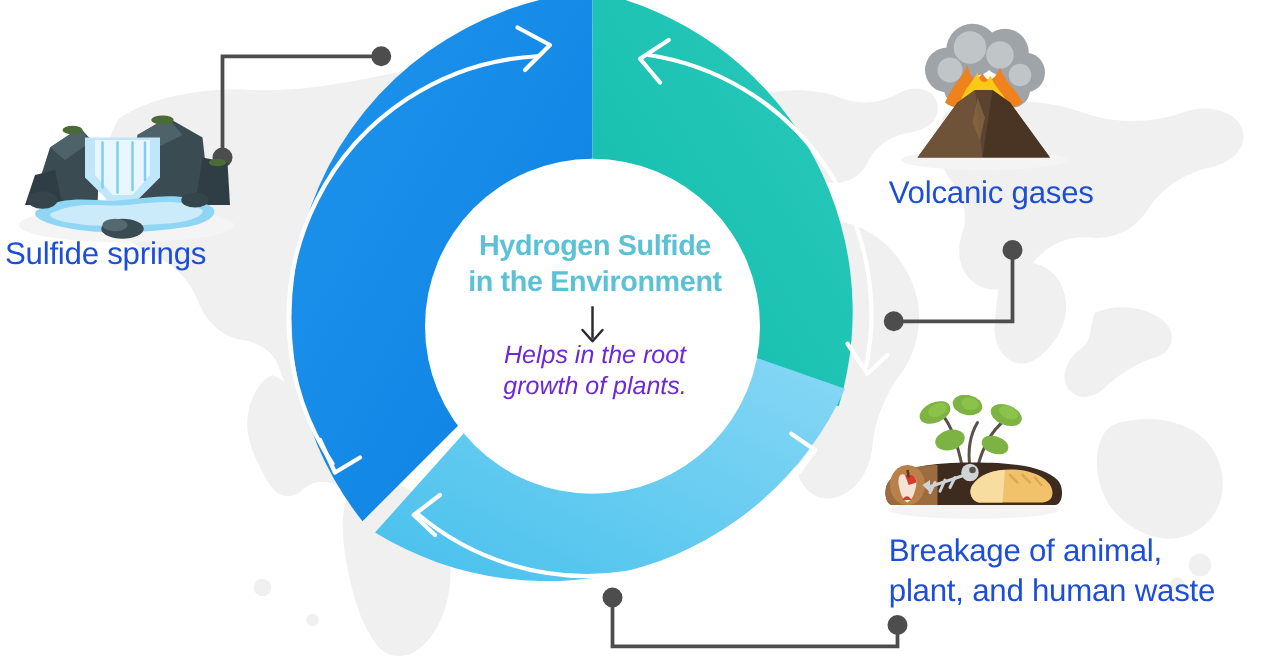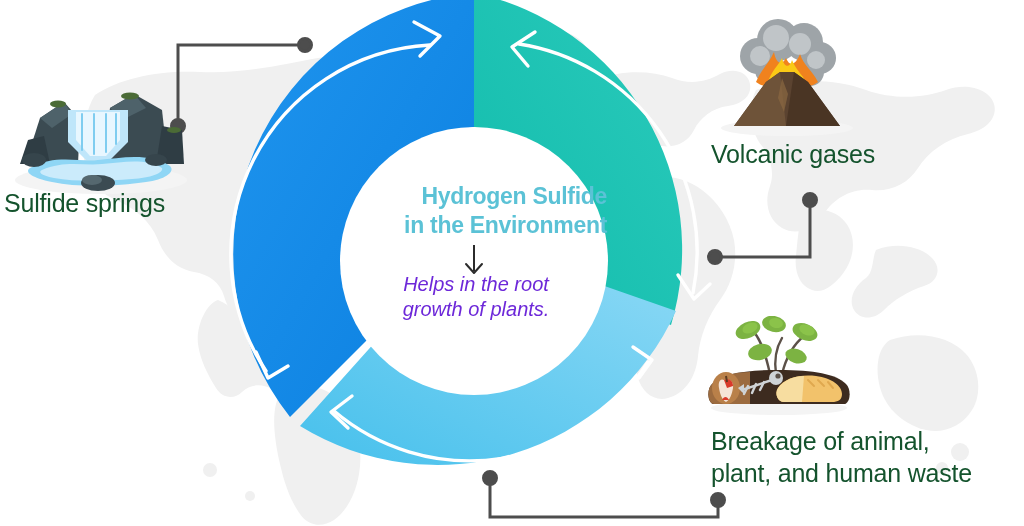--- a/index.html
+++ b/index.html
@@ -22,36 +22,36 @@
     background: #ffffff;
   }
   .layer {
     position: absolute;
     left: 0; top: 0;
     width: 1024px;
     height: 526px;
   }
   .label {
     position: absolute;
-    color: #14532d;
+    color: #1d4ed8;
     font-size: 25px;
     line-height: 1.28;
     letter-spacing: -0.2px;
     white-space: pre-line;
   }
   #label-natural-springs { left: 4px;  top: 187px; }
   #label-volcanic-gases  { left: 711px; top: 138px; }
   #label-breakage        { left: 711px; top: 425px; }
 
   .center-title {
     position: absolute;
     left: 345px;
     top: 182px;
     width: 262px;
-    text-align: right;
+    text-align: center;
     color: #5bc2d6;
     font-size: 23px;
     font-weight: bold;
     line-height: 1.26;
     letter-spacing: -0.3px;
     white-space: pre-line;
   }
   .center-sub {
     position: absolute;
     left: 350px;

